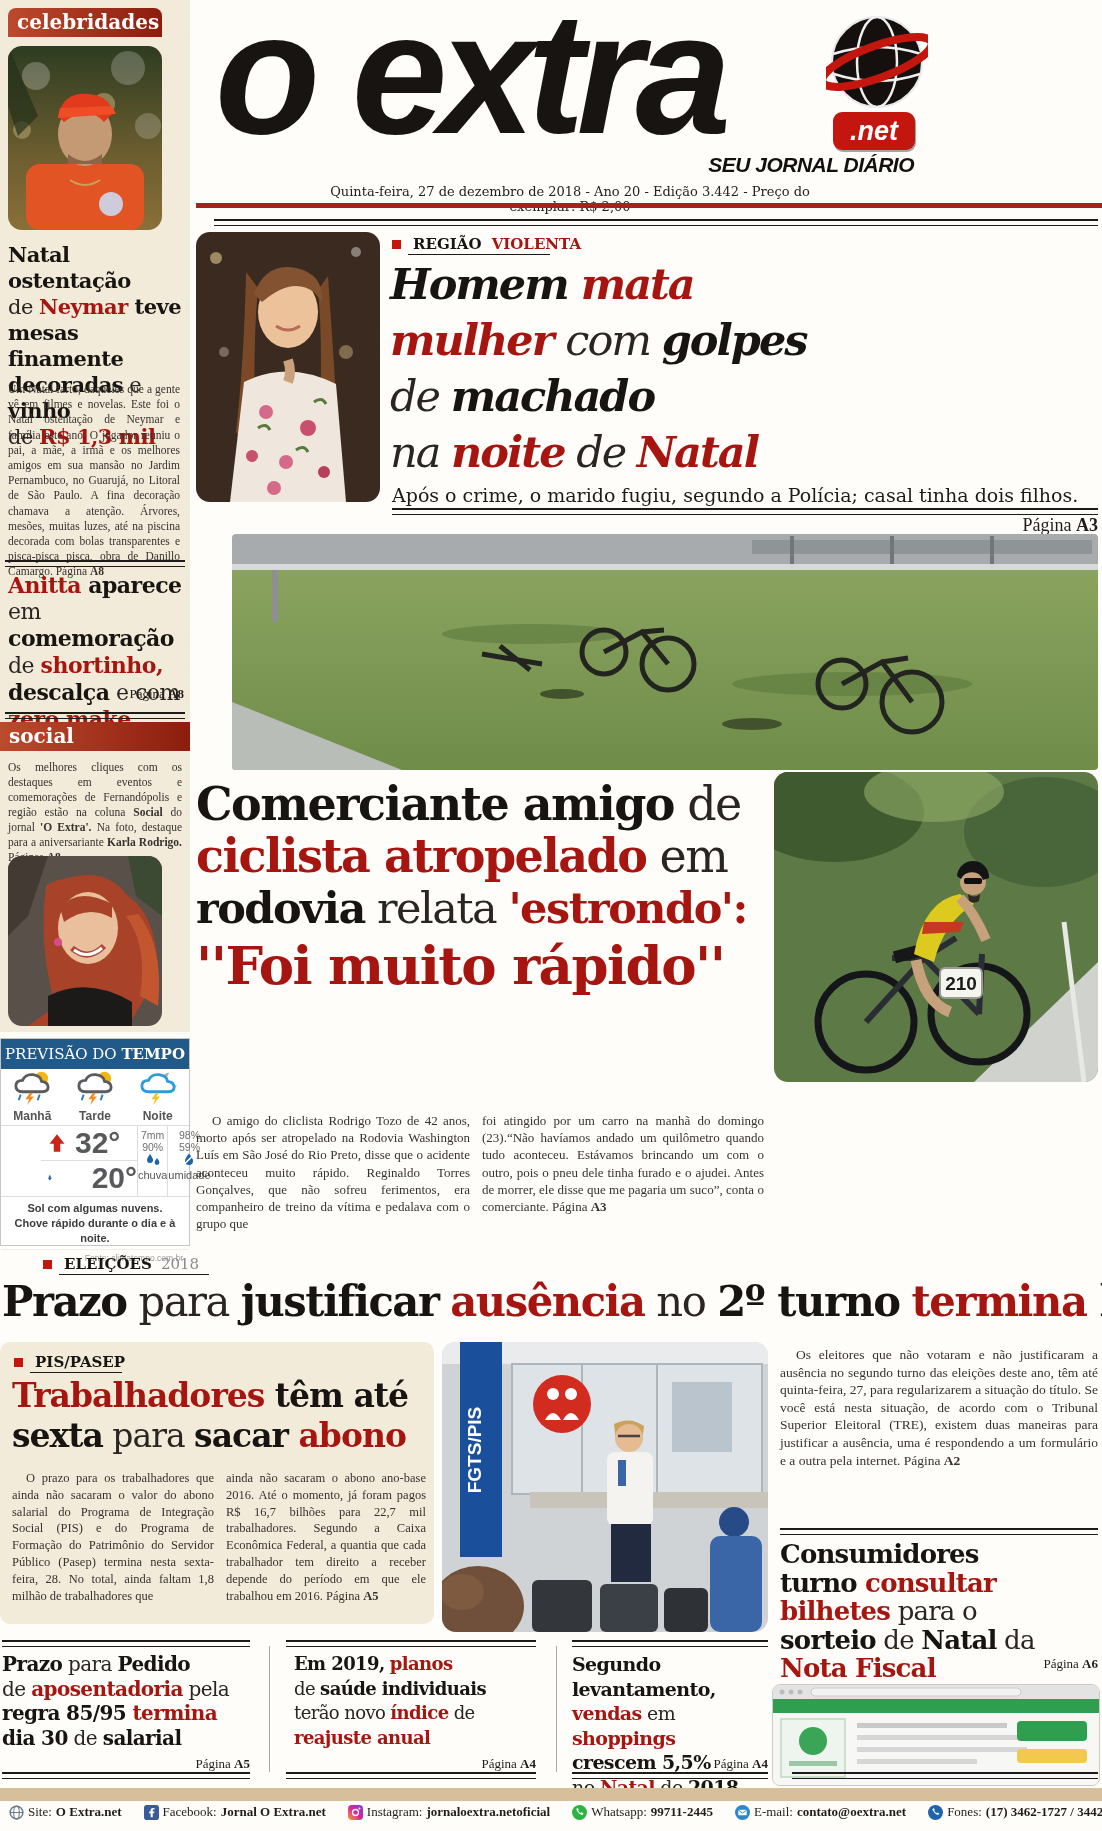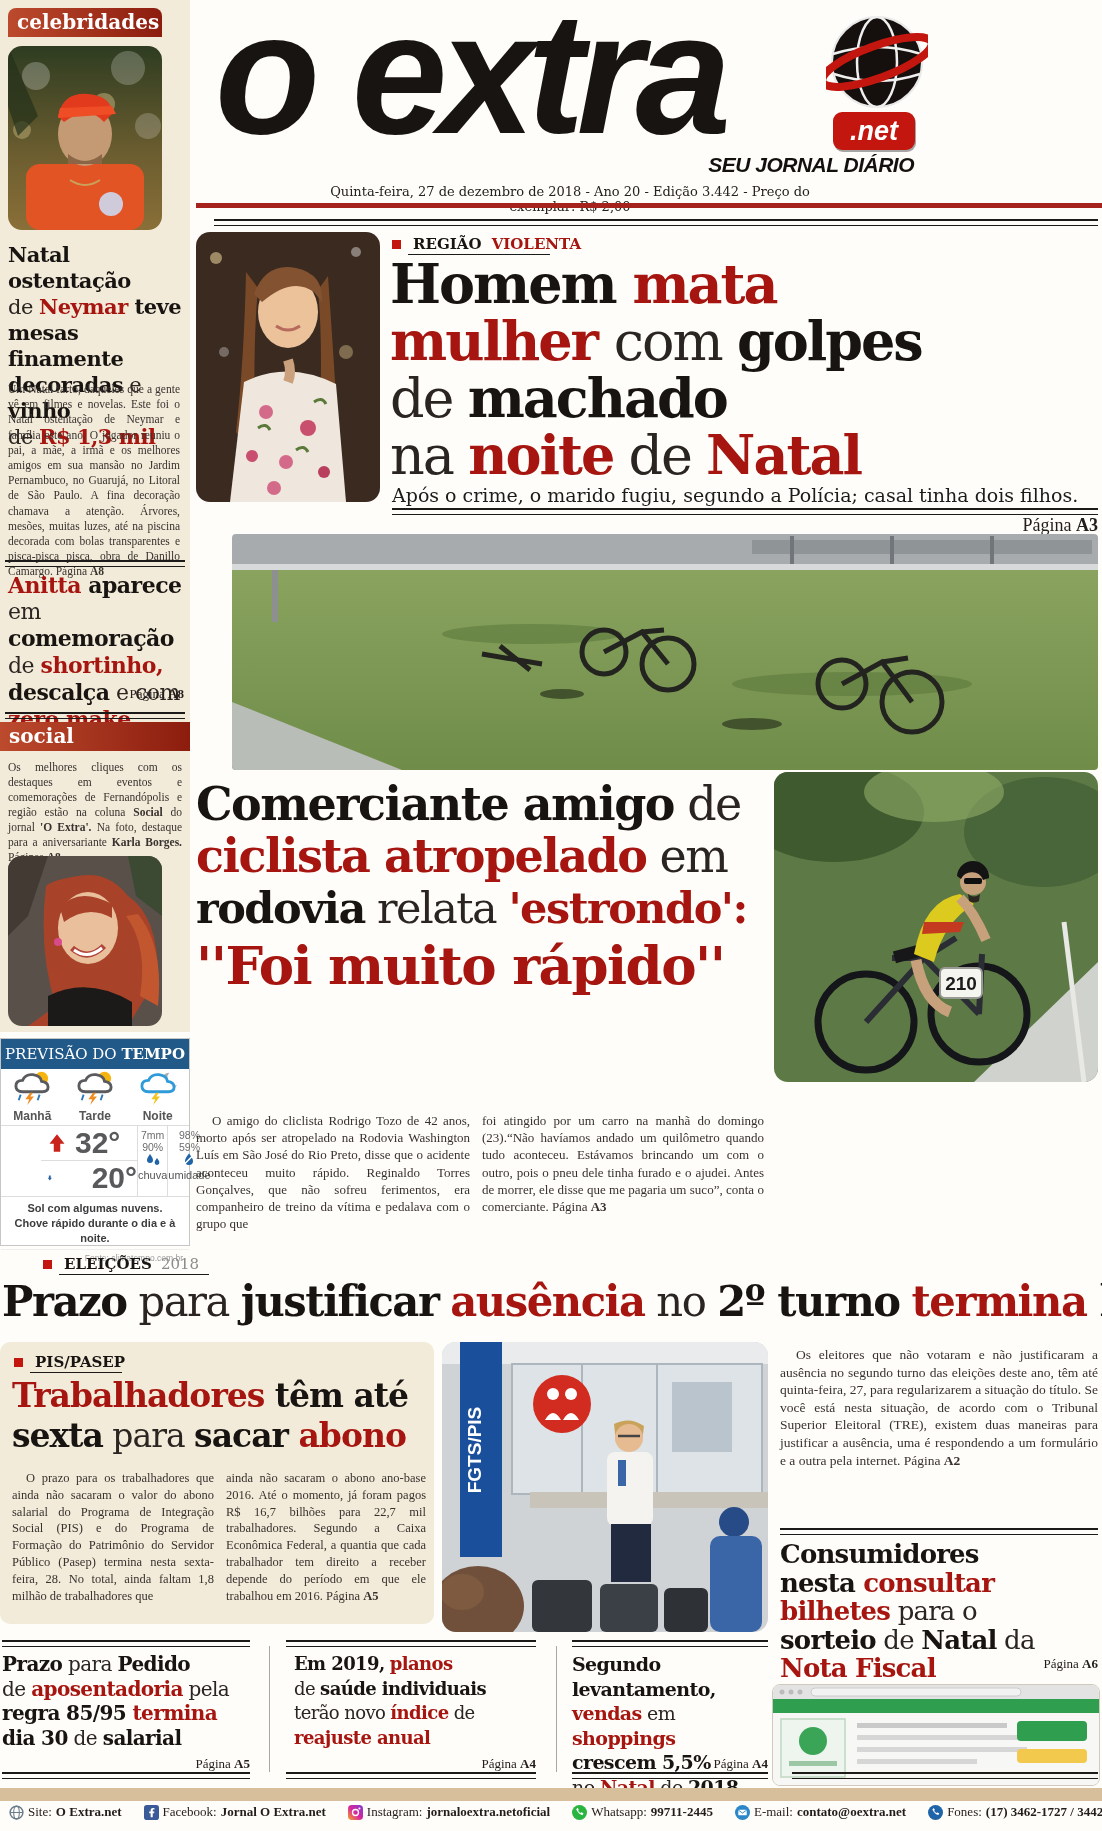--- a/index.html
+++ b/index.html
@@ -92,21 +92,21 @@
     <span>Página </span><b>A8</b>
   </div>
 
   <div class="ab dbl" style="left:5px;top:712px;width:180px;"></div>
 
   <div class="ab sectionbar" style="left:0;top:722px;width:190px;height:29px;font-size:20px;line-height:29px;padding-left:9px;box-sizing:border-box;">
     <span>social</span>
   </div>
 
   <div class="ab bodytxt" style="left:8px;top:760px;width:174px;font-size:11.5px;line-height:15px;">
-    <span class="n">Os melhores cliques com os destaques em eventos e comemorações de Fernandópolis e região estão na coluna </span><span class="b">Social</span><span class="n"> do jornal </span><span class="b">'O Extra'.</span><span class="n"> Na foto, destaque para a aniversariante </span><span class="b">Karla Borges.</span><span class="n"> Páginas </span><span class="b">A8</span>
+    <span class="n">Os melhores cliques com os destaques em eventos e comemorações de Fernandópolis e região estão na coluna </span><span class="b">Social</span><span class="n"> do jornal </span><span class="b">'O Extra'.</span><span class="n"> Na foto, destaque para a aniversariante </span><span class="b">Karla Rodrigo.</span><span class="n"> Páginas </span><span class="b">A8</span>
   </div>
 
   <div class="ab photo" style="left:8px;top:856px;width:154px;height:170px;">
     <svg width="154" height="170" viewBox="0 0 154 170" preserveAspectRatio="none">
       <rect width="154" height="170" fill="#595049"></rect>
       <path d="M0 0 L40 0 L20 60 L0 80 Z" fill="#433b33"></path>
       <path d="M120 0 L154 0 L154 60 L128 40 Z" fill="#3c4a33"></path>
       <path d="M38 30 Q30 95 48 150 L20 170 L120 170 L150 120 Q150 60 120 40 Q100 14 70 20 Q44 24 38 30 Z" fill="#a8432a"></path>
       <path d="M118 60 Q140 90 132 140 L150 150 Q156 90 130 58 Z" fill="#c2562f"></path>
       <ellipse cx="80" cy="72" rx="30" ry="36" fill="#e9c09b"></ellipse>
@@ -241,21 +241,21 @@
     </svg>
   </div>
 
   <div class="ab" style="left:392px;top:234px;">
     <span class="sq"></span>
     <span class="kick">REGIÃO</span>
     <span class="kick" style="color:#a6150f;margin-left:5px;">VIOLENTA</span>
     <div class="kickline" style="width:142px;margin-left:16px;"></div>
   </div>
 
-  <div class="ab hl" style="left:390px;top:256px;width:712px;font-size:54px;line-height:56px;letter-spacing:-2px;">
+  <div class="ab hl" style="left:390px;top:256px;width:712px;font-size:43px;line-height:56px;letter-spacing:-2px;font-style:italic;">
     <div><span class="k">Homem </span><span class="r">mata</span></div>
     <div><span class="r">mulher </span><span class="lt">com </span><span class="k">golpes</span></div>
     <div><span class="lt">de </span><span class="k">machado</span></div>
     <div><span class="lt">na </span><span class="r">noite</span><span class="lt"> de </span><span class="r">Natal</span></div>
   </div>
 
   <div class="ab" style="left:392px;top:484px;width:710px;font-size:19px;color:#1d1b1a;font-family:'DejaVu Serif',serif;">Após o crime, o marido fugiu, segundo a Polícia; casal tinha dois filhos.</div>
 
   <div class="ab dbl" style="left:392px;top:508px;width:706px;"></div>
   <div class="ab pg" style="left:392px;top:515px;width:706px;text-align:right;font-size:18px;">
@@ -394,21 +394,21 @@
   </div>
 
   <div class="ab bodytxt" style="left:780px;top:1346px;width:318px;font-size:13.5px;line-height:17.6px;text-indent:16px;">
     <span>Os eleitores que não votaram e não justificaram a ausência no segundo turno das eleições deste ano, têm até quinta-feira, 27, para regularizarem a situação do título. Se você está nesta situação, de acordo com o Tribunal Superior Eleitoral (TRE), existem duas maneiras para justificar a ausência, uma é respondendo a um formulário e a outra pela internet. Página </span><b>A2</b>
   </div>
 
   <div class="ab dbl" style="left:780px;top:1528px;width:318px;"></div>
 
   <div class="ab hl" style="left:780px;top:1540px;width:320px;font-size:26px;line-height:28.5px;letter-spacing:-0.8px;">
     <div><span class="k">Consumidores</span></div>
-    <div><span class="k">nesta </span><span class="r">consultar</span></div>
+    <div><span class="k">turno </span><span class="r">consultar</span></div>
     <div><span class="r">bilhetes</span><span class="lt"> para o</span></div>
     <div><span class="k">sorteio</span><span class="lt"> de </span><span class="k">Natal</span><span class="lt"> da</span></div>
     <div><span class="r">Nota Fiscal</span></div>
   </div>
   <div class="ab pg" style="left:1000px;top:1656px;width:98px;text-align:right;font-size:13px;">
     <span>Página </span><b>A6</b>
   </div>
 
   <div class="ab photo" style="left:772px;top:1684px;width:326px;height:100px;border:1px solid #cfcabd;border-radius:8px;">
     <svg width="326" height="100" viewBox="0 0 326 100" preserveAspectRatio="none">

